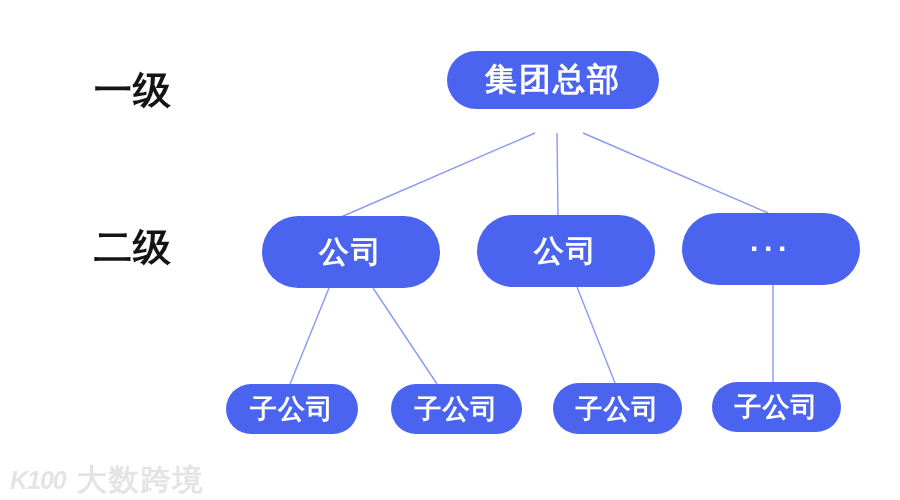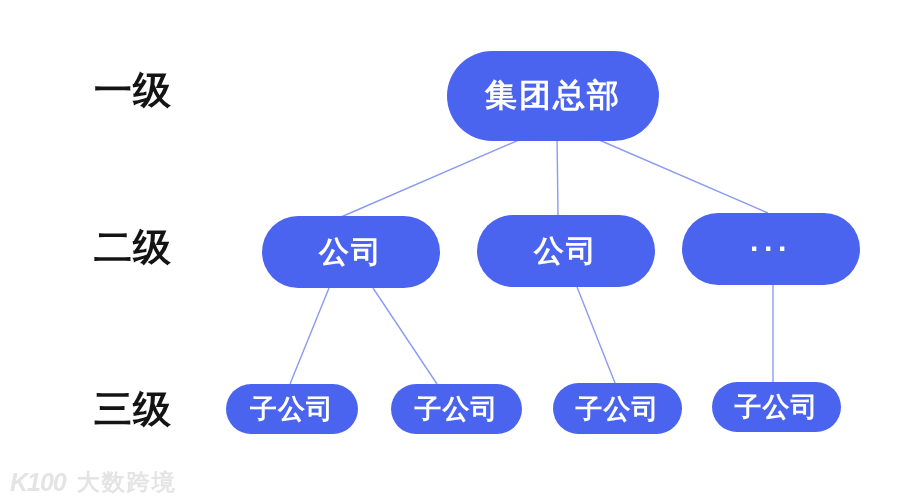--- a/index.html
+++ b/index.html
@@ -49,21 +49,21 @@
     position: absolute;
     background: var(--node-fill);
     color: var(--node-text);
     display: flex;
     align-items: center;
     justify-content: center;
     border-radius: 999px;
     font-weight: 600;
     white-space: nowrap;
   }
-  .node-root { left: 447px; top: 51px;  width: 212px; height: 90px; font-size: 32px; letter-spacing: 2px; }
+  .node-root { left: 447px; top: 51px;  width: 212px; height: 58px; font-size: 32px; letter-spacing: 2px; }
   .node-c1   { left: 262px; top: 216px; width: 178px; height: 72px; font-size: 30px; letter-spacing: 2px; }
   .node-c2   { left: 477px; top: 215px; width: 178px; height: 72px; font-size: 30px; letter-spacing: 2px; }
   .node-more { left: 682px; top: 213px; width: 178px; height: 72px; font-size: 30px; letter-spacing: 4px; font-weight: 700; }
   .node-s1   { left: 226px; top: 384px; width: 132px; height: 50px; font-size: 27px; letter-spacing: 1px; }
   .node-s2   { left: 391px; top: 384px; width: 131px; height: 50px; font-size: 27px; letter-spacing: 1px; }
   .node-s3   { left: 553px; top: 383px; width: 129px; height: 51px; font-size: 27px; letter-spacing: 1px; }
   .node-s4   { left: 712px; top: 382px; width: 129px; height: 50px; font-size: 27px; letter-spacing: 1px; }
   .watermark {
     position: absolute;
     left: 10px;
@@ -75,21 +75,21 @@
     user-select: none;
   }
   .wm-logo {
     font-size: 25px;
     font-weight: 800;
     font-style: italic;
     letter-spacing: -1px;
     line-height: 1;
   }
   .wm-brand {
-    font-size: 23px;
+    font-size: 30px;
     font-weight: 700;
     letter-spacing: 2px;
     line-height: 1;
   }
 </style>
 </head>
 <body>
 
 <div class="canvas">
 
@@ -98,21 +98,20 @@
     <line x1="557" y1="133" x2="558" y2="216"></line>
     <line x1="583" y1="133" x2="768" y2="213"></line>
     <line x1="329" y1="288" x2="290" y2="384"></line>
     <line x1="373" y1="288" x2="437" y2="384"></line>
     <line x1="577" y1="287" x2="615" y2="383"></line>
     <line x1="773" y1="285" x2="773" y2="382"></line>
   </svg>
 
   <div class="level-label label-2">二级</div>
   <div class="level-label label-1">一级</div>
-  <div class="level-label label-3">三级</div>
 
   <div class="node node-root">集团总部</div>
 
   <div class="node node-c1">公司</div>
   <div class="node node-c2">公司</div>
   <div class="node node-more">···</div>
 
   <div class="node node-s1">子公司</div>
   <div class="node node-s2">子公司</div>
   <div class="node node-s3">子公司</div>

